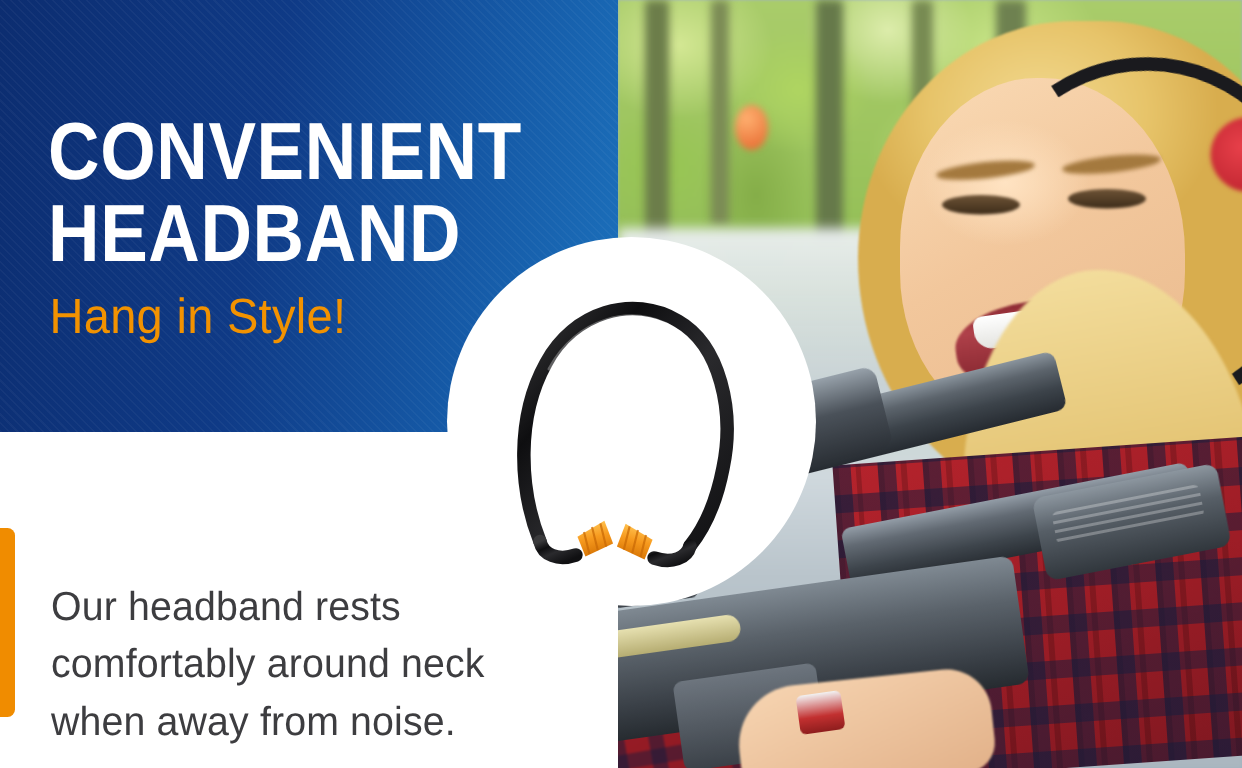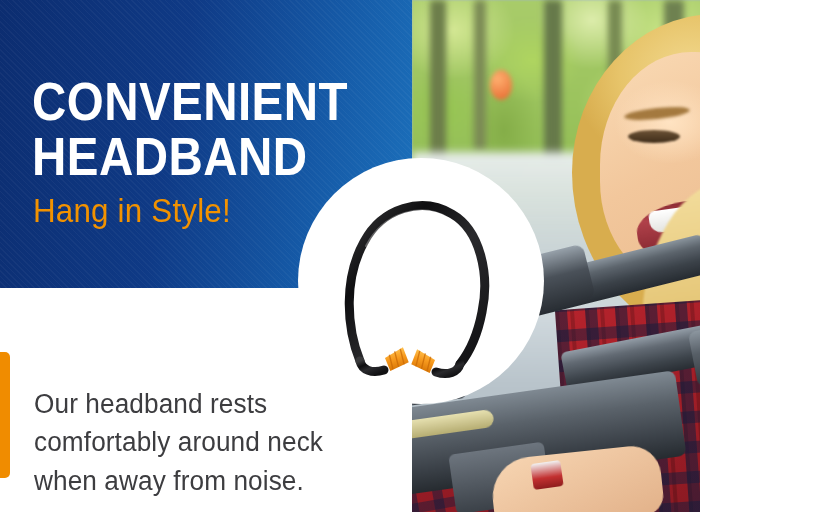--- a/index.html
+++ b/index.html
@@ -4,24 +4,23 @@
 <style>
   html,body{margin:0;padding:0;}
   body{
     width:828px;height:512px;
     background:#ffffff;
     font-family:"Liberation Sans", sans-serif;
     overflow:hidden;
   }
   #stage{
     position:relative;
-    width:680px;height:512px;
+    width:828px;height:512px;
     background:#ffffff;
     overflow:hidden;
-    padding-left:20px;
   }
 
   
   .photo{
     position:absolute;
     left:412px;top:0;
     width:416px;height:512px;
     overflow:hidden;
     background:#9fb4c2;
   }

